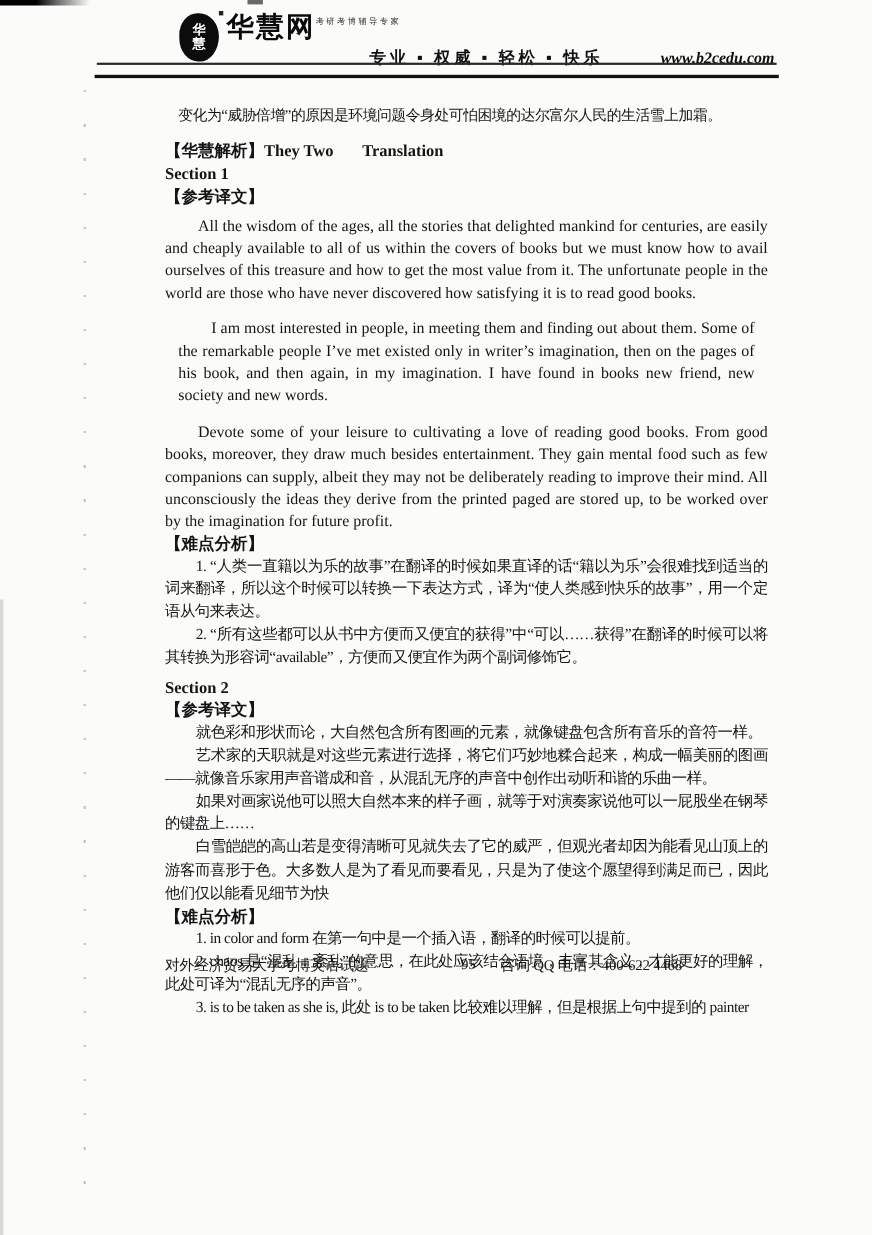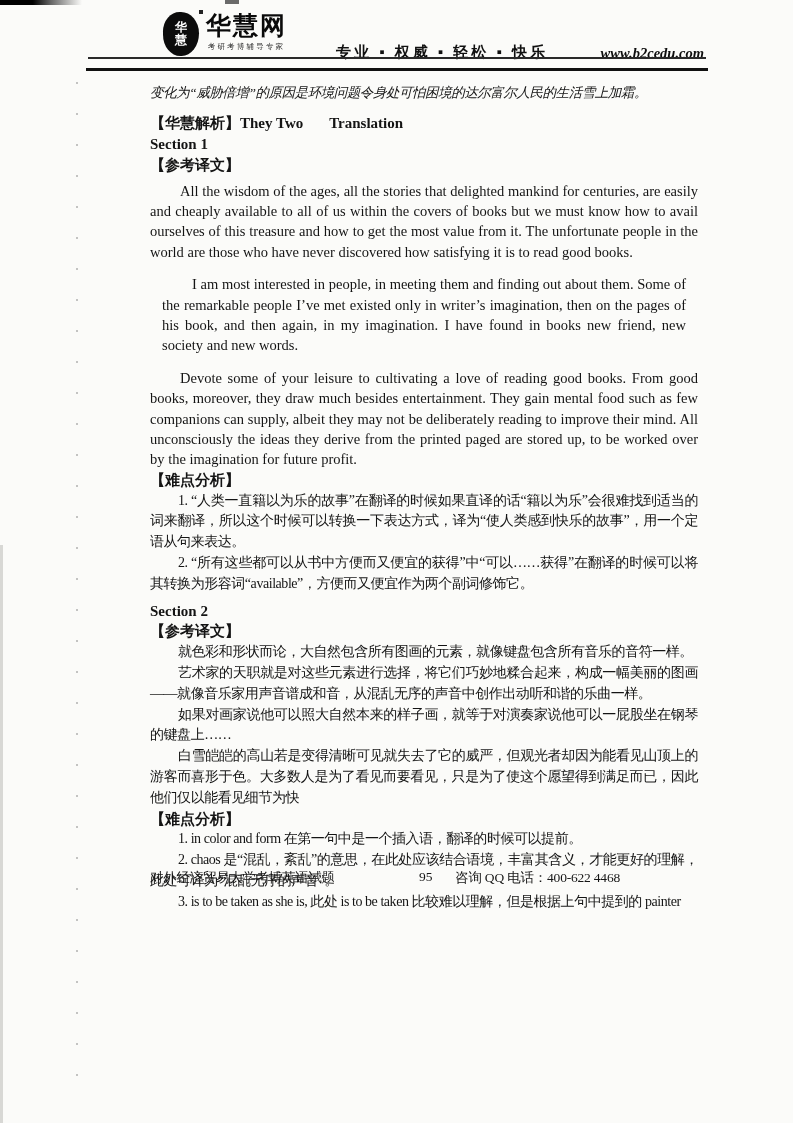--- a/index.html
+++ b/index.html
@@ -23,21 +23,21 @@
   
   .header{position:absolute;left:88px;top:10px;width:618px;height:62px;}
   .logo{position:absolute;left:75px;top:2px;display:flex;align-items:flex-start;}
   .seal{position:relative;width:36px;height:44px;background:#0c0c0c;
     border-radius:48% 52% 50% 50%/46% 50% 54% 50%;
     display:flex;flex-direction:column;align-items:center;justify-content:center;
     color:#fff;font-family:"Liberation Sans",sans-serif;font-weight:bold;
     font-size:12px;line-height:1.05;letter-spacing:0;}
   .seal::after{content:"";position:absolute;right:-4px;top:-2px;width:4px;height:4px;background:#222;}
   .seal span{display:block;}
-  .brand-box{margin-left:7px;display:flex;flex-direction:column;}
+  .brand-box{margin-left:7px;display:flex;flex-direction:row;}
   .brand{font-family:"Liberation Sans",sans-serif;font-weight:bold;
     font-size:25px;line-height:27px;letter-spacing:2px;color:#0a0a0a;}
   .tagline{font-family:"Liberation Sans",sans-serif;font-size:7.5px;
     letter-spacing:2.2px;color:#2c2c2c;margin-top:3px;text-align:center;}
   .slogan{position:absolute;left:248px;top:33px;
     font-family:"Liberation Sans",sans-serif;font-weight:bold;
     font-size:15px;letter-spacing:3px;color:#101010;white-space:nowrap;}
   .website{position:absolute;right:2px;top:35px;
     font-weight:bold;font-size:14.5px;color:#0e0e0e;white-space:nowrap;font-style:italic;}
   .rule-thin{position:absolute;left:0;right:0;top:47px;height:2px;background:#2a2a2a;}
@@ -85,21 +85,21 @@
       </div>
     </div>
     <div class="slogan">专业 ▪ 权威 ▪ 轻松 ▪ 快乐</div>
     <div class="website">www.b2cedu.com</div>
     <div class="rule-thin"></div>
     <div class="rule-thick"></div>
   </div>
 
   <div class="content">
 
-    <p class="intro cn" style="margin:0;font-style:italic;">变化为“威胁倍增”的原因是环境问题令身处可怕困境的达尔富尔人民的生活雪上加霜。</p>
+    <p class="intro cn" style="margin:12px;">变化为“威胁倍增”的原因是环境问题令身处可怕困境的达尔富尔人民的生活雪上加霜。</p>
 
     <div class="headline">
       <span class="bracket">【华慧解析】</span><span class="en">They Two</span><span class="part-gap"></span><span class="en">Translation</span>
     </div>
 
     <div class="section-head">Section 1</div>
     <div class="ref-label">【参考译文】</div>
 
     <div class="en-block">
       <p class="en-para" style="margin:0;">All the wisdom of the ages, all the stories that delighted mankind for centuries, are easily and cheaply available to all of us within the covers of books but we must know how to avail ourselves of this treasure and how to get the most value from it. The unfortunate people in the world are those who have never discovered how satisfying it is to read good books.</p>

